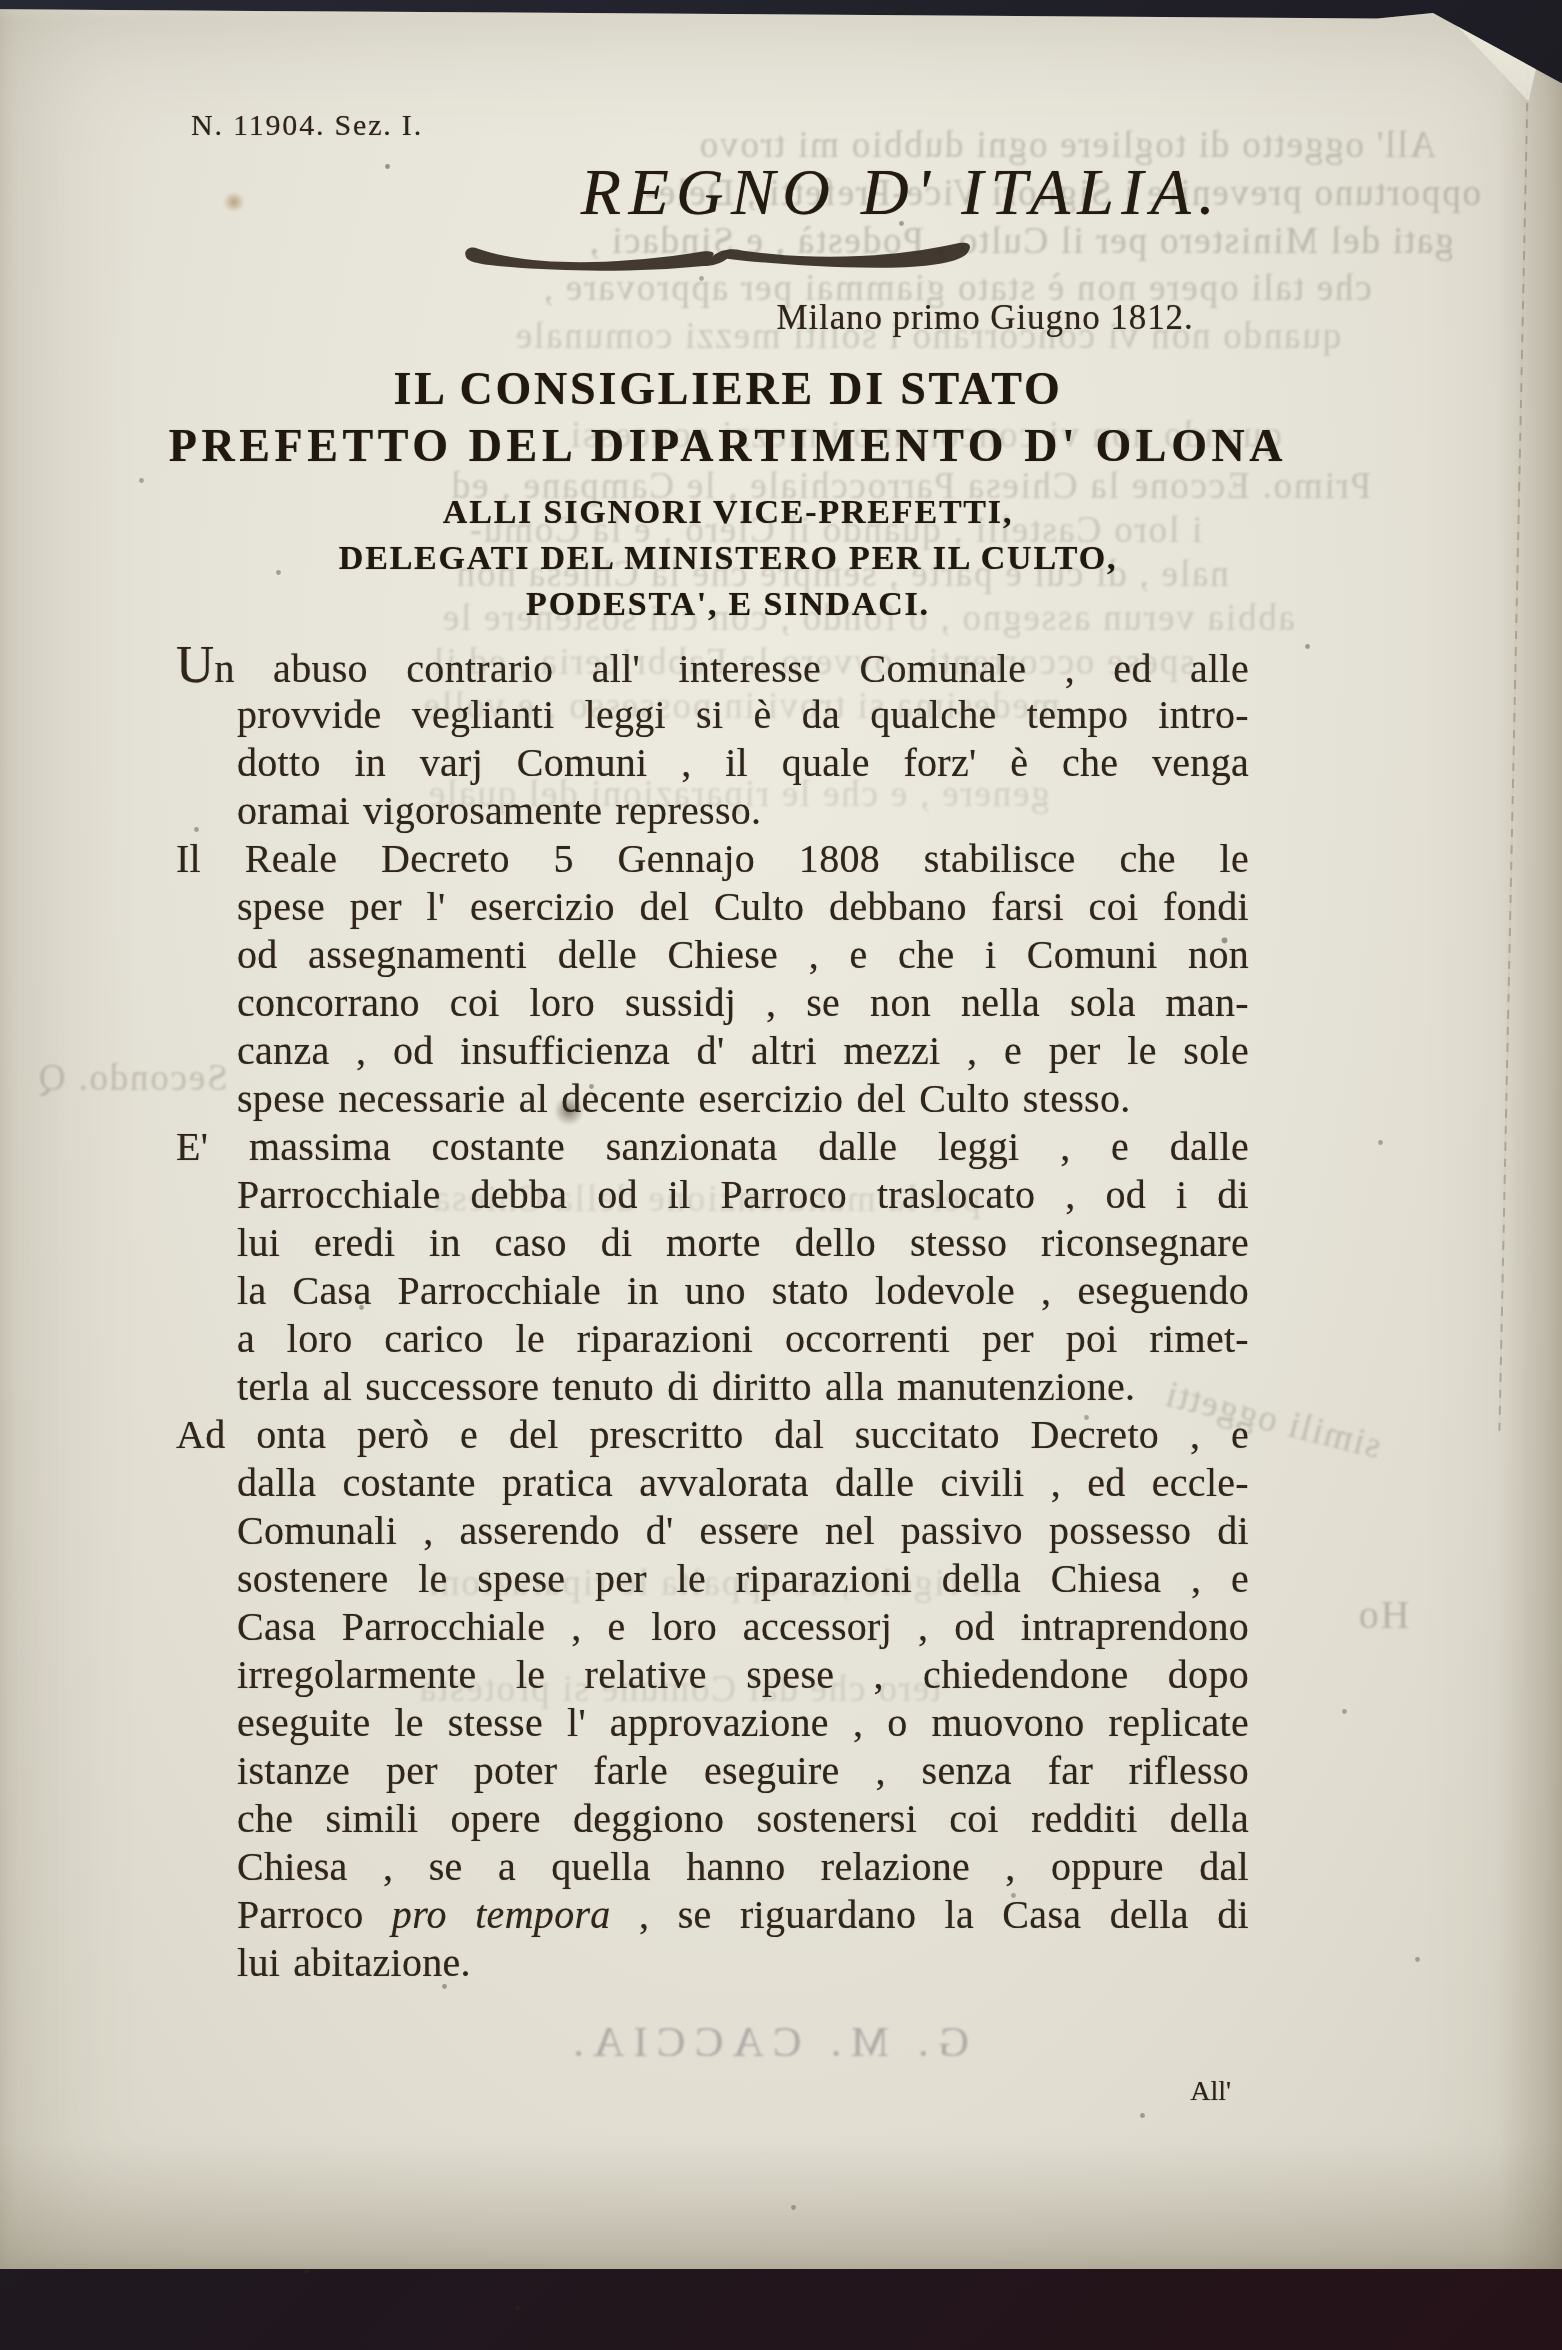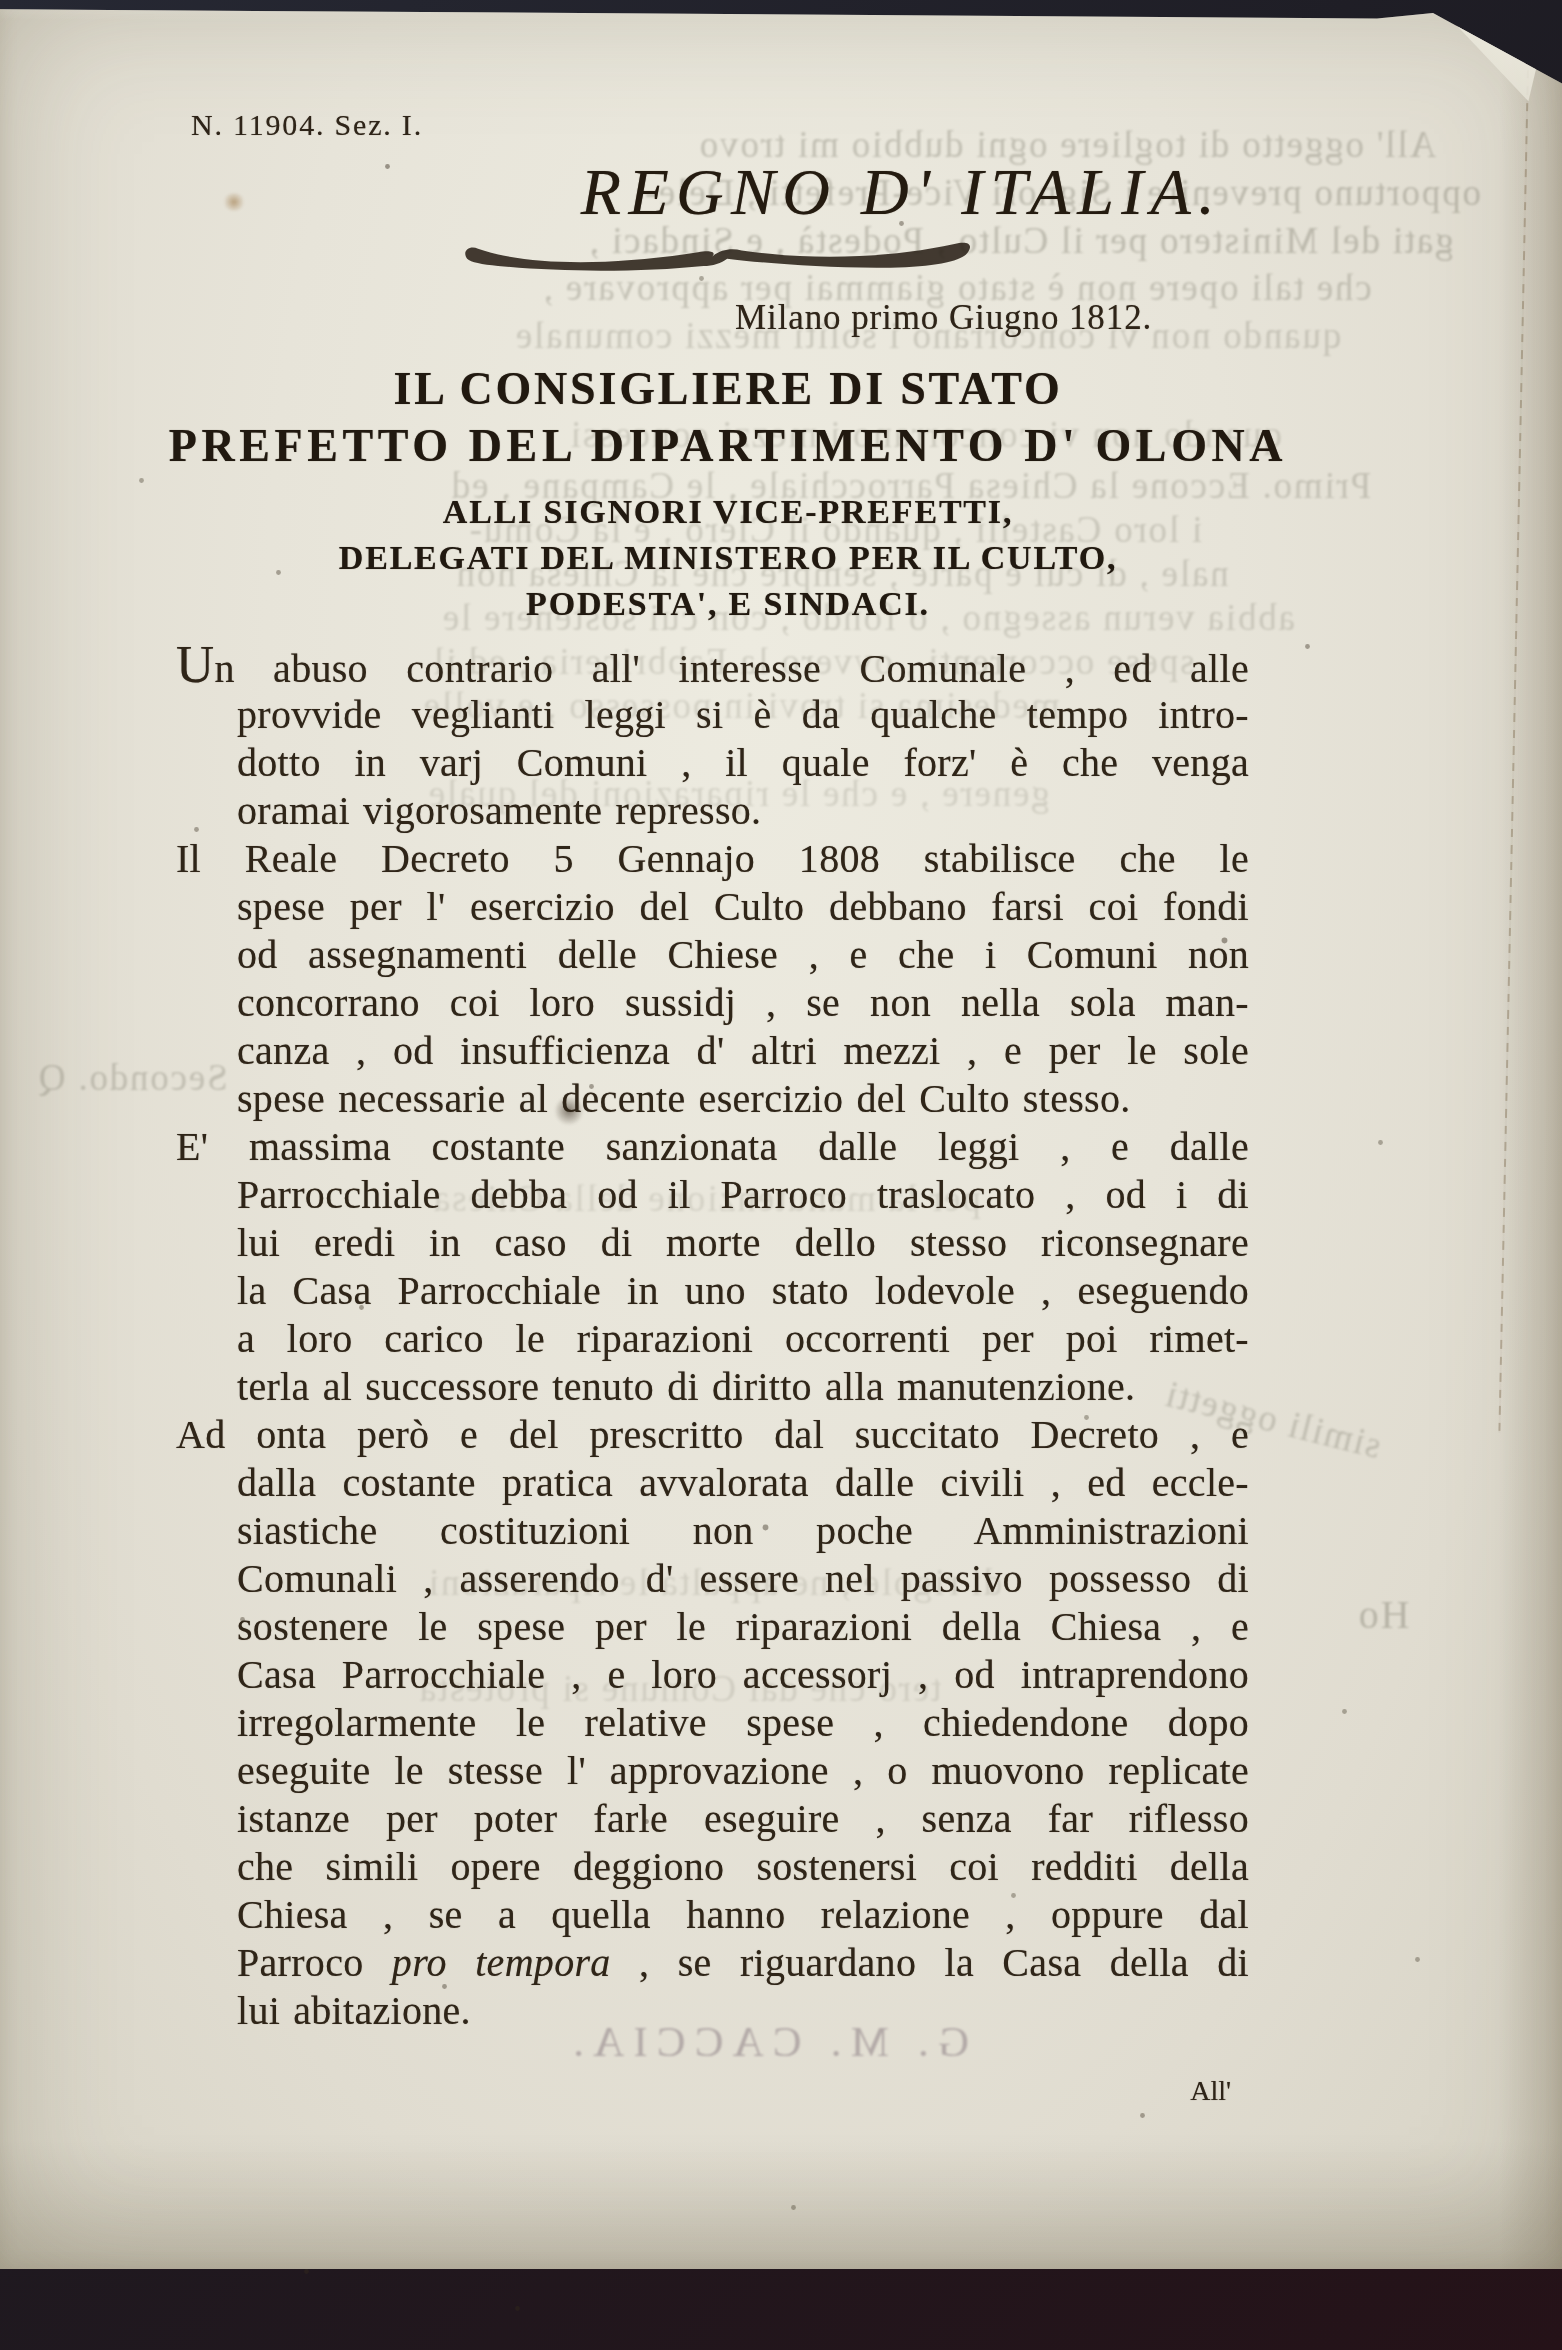--- a/index.html
+++ b/index.html
@@ -35,21 +35,21 @@
     1343px 1710px 0 0.9px rgba(55,45,30,.35),645px 1820px 0 0.9px rgba(55,45,30,.4),
     1012px 1894px 0 0.9px rgba(55,45,30,.35),443px 1985px 0 0.9px rgba(55,45,30,.4),
     1141px 2114px 0 0.9px rgba(55,45,30,.38),792px 2206px 0 0.9px rgba(55,45,30,.35),
     305px 2270px 0 0.9px rgba(55,45,30,.4),1416px 1958px 0 0.9px rgba(55,45,30,.35),
     140px 479px 0 0.9px rgba(55,45,30,.35),516px 2307px 0 0.9px rgba(55,45,30,.35);}
   .ink{color:#2e2418;text-shadow:0 0 0.9px rgba(50,38,25,.55);}
   .doc-number{position:absolute;left:191px;top:108px;font-size:30px;letter-spacing:1.8px;}
   .main-title{position:absolute;left:230px;top:154px;width:992px;text-align:right;
     font-style:italic;font-size:66px;letter-spacing:7.3px;color:#241b10;text-shadow:0 0 0.9px rgba(40,28,16,.6);}
   .flourish{position:absolute;left:457px;top:235px;width:533px;height:40px;}
-  .dateline{position:absolute;left:735px;top:298px;width:500px;text-align:left;font-size:35px;letter-spacing:0.9px;}
+  .dateline{position:absolute;left:735px;top:298px;width:500px;text-align:center;font-size:35px;letter-spacing:0.9px;}
   .h-block{position:absolute;left:138px;width:1180px;text-align:center;color:#211910;
     text-shadow:0 0 0.9px rgba(35,25,14,.6);}
   .h1a{top:362px;font-size:46px;font-weight:bold;letter-spacing:2.8px;font-family:Liberation Serif, serif;}
   .h1b{top:419px;font-size:46px;font-weight:bold;letter-spacing:4.6px;}
   .h2a{top:493px;font-size:34px;font-weight:bold;letter-spacing:1.8px;}
   .h2b{top:539px;font-size:34px;font-weight:bold;letter-spacing:1.8px;}
   .h2c{top:585px;font-size:34px;font-weight:bold;letter-spacing:1.8px;}
   .body-text{position:absolute;left:197px;top:643px;width:1052px;font-size:40px;
     color:#2f2518;text-shadow:0 0 0.9px rgba(50,38,25,.5);}
   .bodyline{line-height:48px;height:48px;text-align:justify;text-align-last:justify;
@@ -124,21 +124,20 @@
       <div class="bodyline">canza , od insufficienza d' altri mezzi , e per le sole</div>
       <div class="bodyline lastline">spese necessarie al decente esercizio del Culto stesso.</div>
       <div class="bodyline first">E' massima costante sanzionata dalle leggi , e dalle</div>
       <div class="bodyline">Parrocchiale debba od il Parroco traslocato , od i di</div>
       <div class="bodyline">lui eredi in caso di morte dello stesso riconsegnare</div>
       <div class="bodyline">la Casa Parrocchiale in uno stato lodevole , eseguendo</div>
       <div class="bodyline">a loro carico le riparazioni occorrenti per poi rimet-</div>
       <div class="bodyline lastline">terla al successore tenuto di diritto alla manutenzione.</div>
       <div class="bodyline first">Ad onta però e del prescritto dal succitato Decreto , e</div>
       <div class="bodyline">dalla costante pratica avvalorata dalle civili , ed eccle-</div>
-      <div class="bodyline">siastiche costituzioni non poche Amministrazioni</div>
       <div class="bodyline">Comunali , asserendo d' essere nel passivo possesso di</div>
       <div class="bodyline">sostenere le spese per le riparazioni della Chiesa , e</div>
       <div class="bodyline">Casa Parrocchiale , e loro accessorj , od intraprendono</div>
       <div class="bodyline">irregolarmente le relative spese , chiedendone dopo</div>
       <div class="bodyline">eseguite le stesse l' approvazione , o muovono replicate</div>
       <div class="bodyline">istanze per poter farle eseguire , senza far riflesso</div>
       <div class="bodyline">che simili opere deggiono sostenersi coi redditi della</div>
       <div class="bodyline">Chiesa , se a quella hanno relazione , oppure dal</div>
       <div class="bodyline">Parroco <em>pro tempora</em> , se riguardano la Casa della di</div>
       <div class="bodyline lastline">lui abitazione.</div>

